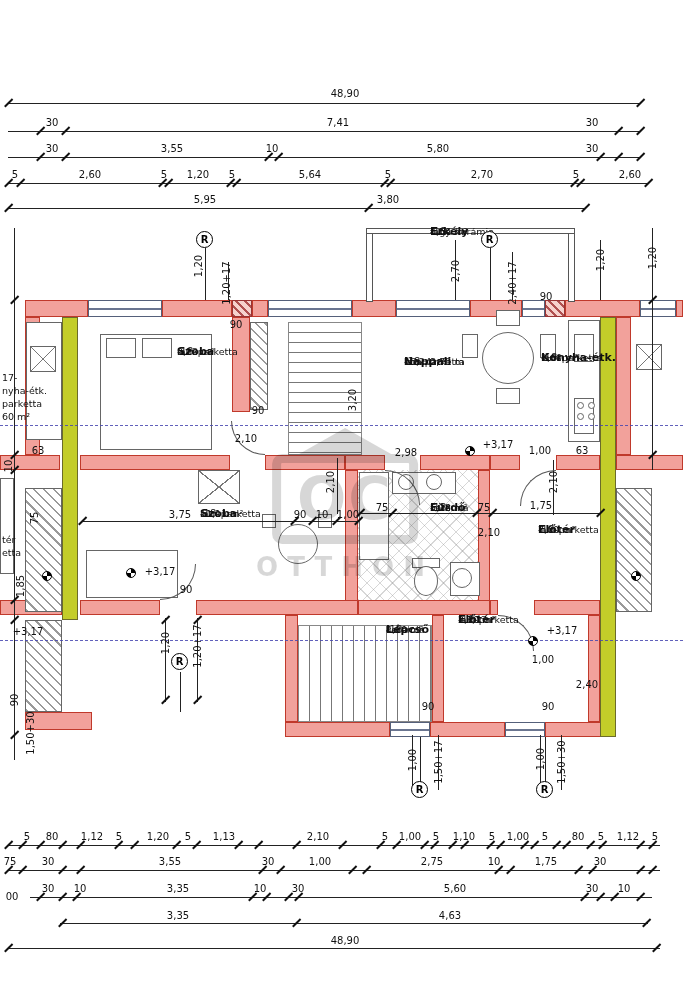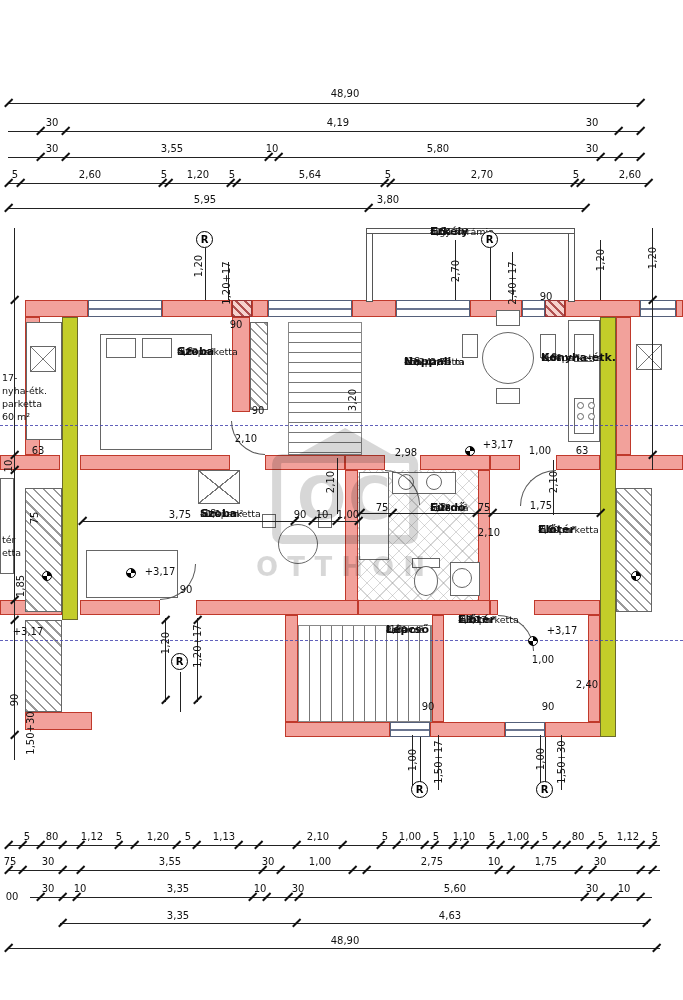--- a/index.html
+++ b/index.html
@@ -290,21 +290,21 @@
     <div class="lvl" style="left: 528px; top: 636px;"></div>
     <div class="lvl" style="left: 631px; top: 571px;"></div>
     <div class="lvl" style="left: 42px; top: 571px;"></div>
     <div class="rsym" style="left: 196px; top: 231px;">R</div>
     <div class="rsym" style="left: 481px; top: 231px;">R</div>
     <div class="rsym" style="left: 171px; top: 653px;">R</div>
     <div class="rsym" style="left: 411px; top: 781px;">R</div>
     <div class="rsym" style="left: 536px; top: 781px;">R</div>
     <div class="dim" style="left: 345px; top: 93px;">48,90</div>
     <div class="dim" style="left: 52px; top: 122px;">30</div>
-    <div class="dim" style="left: 338px; top: 122px;">4,19</div>
+    <div class="dim" style="left: 338px; top: 122px;">7,41</div>
     <div class="dim" style="left: 592px; top: 122px;">30</div>
     <div class="dim" style="left: 52px; top: 148px;">30</div>
     <div class="dim" style="left: 172px; top: 148px;">3,55</div>
     <div class="dim" style="left: 272px; top: 148px;">10</div>
     <div class="dim" style="left: 438px; top: 148px;">5,80</div>
     <div class="dim" style="left: 592px; top: 148px;">30</div>
     <div class="dim" style="left: 15px; top: 174px;">5</div>
     <div class="dim" style="left: 90px; top: 174px;">2,60</div>
     <div class="dim" style="left: 164px; top: 174px;">5</div>
     <div class="dim" style="left: 198px; top: 174px;">1,20</div>

